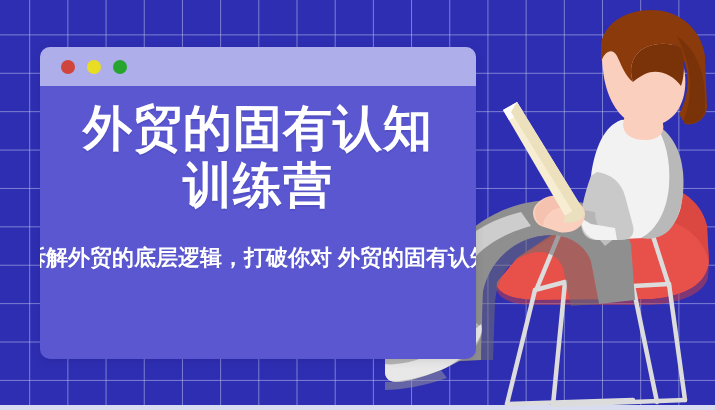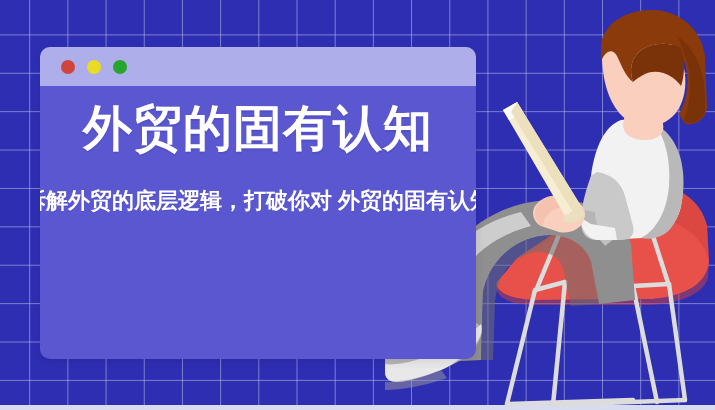--- a/index.html
+++ b/index.html
@@ -184,20 +184,21 @@
 
     <div class="window-titlebar">
       <span class="dot dot-red"></span>
       <span class="dot dot-yellow"></span>
       <span class="dot dot-green"></span>
     </div>
 
     <div class="window-body">
       <div class="headline">
         <span>外贸的固有认知</span>
+        <span class="ln2">训练营</span>
       </div>
       <div class="subline">
         <span>拆解外贸的底层逻辑，打破你对</span>
         <span class="ln2">外贸的固有认知</span>
       </div>
     </div>
 
   </div>
 
 </div>

